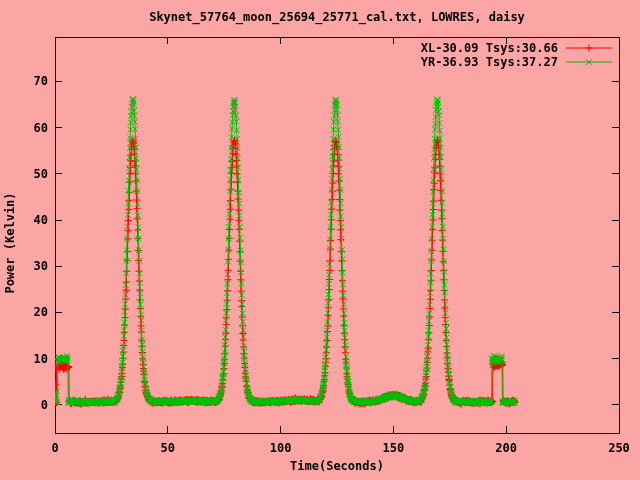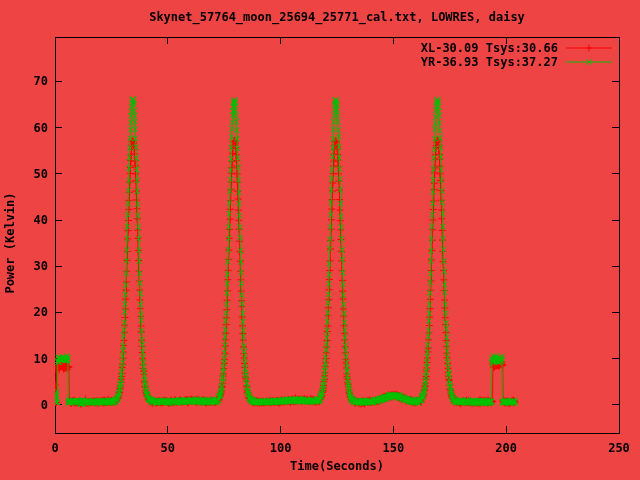--- a/index.html
+++ b/index.html
@@ -1,16 +1,16 @@
 <!DOCTYPE html>
 <html><head>
 <meta charset="utf-8">
 <style>
   html,body{margin:0;padding:0;background:#ffffff;}
-  #window{position:relative;width:640px;height:480px;background:#ef4444;overflow:hidden;
+  #window{position:relative;width:640px;height:480px;background:#fca5a5;overflow:hidden;
           font-family:"DejaVu Sans Mono", monospace;text-align:right;}
   svg text{font-family:"DejaVu Sans Mono", monospace;font-weight:bold;font-size:12px;fill:#000000;}
   svg .title-text{font-size:12px;}
 </style>
 </head>
 <body>
 
 <div id="window">
   <svg id="plot" width="640" height="480" viewBox="0 0 640 480">
     <defs>

